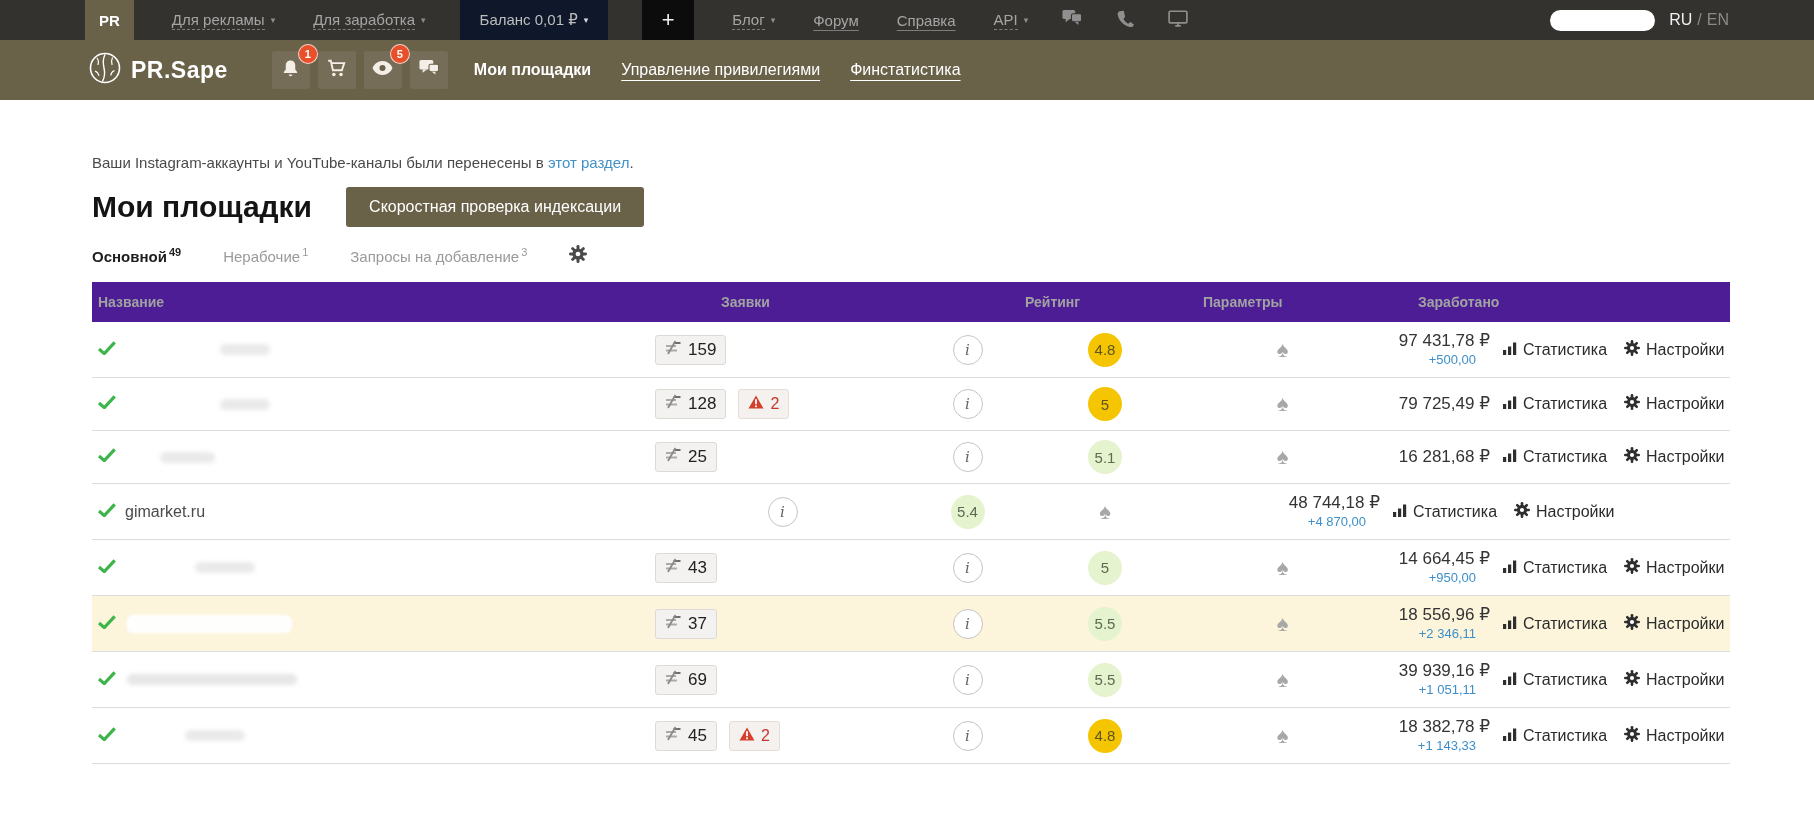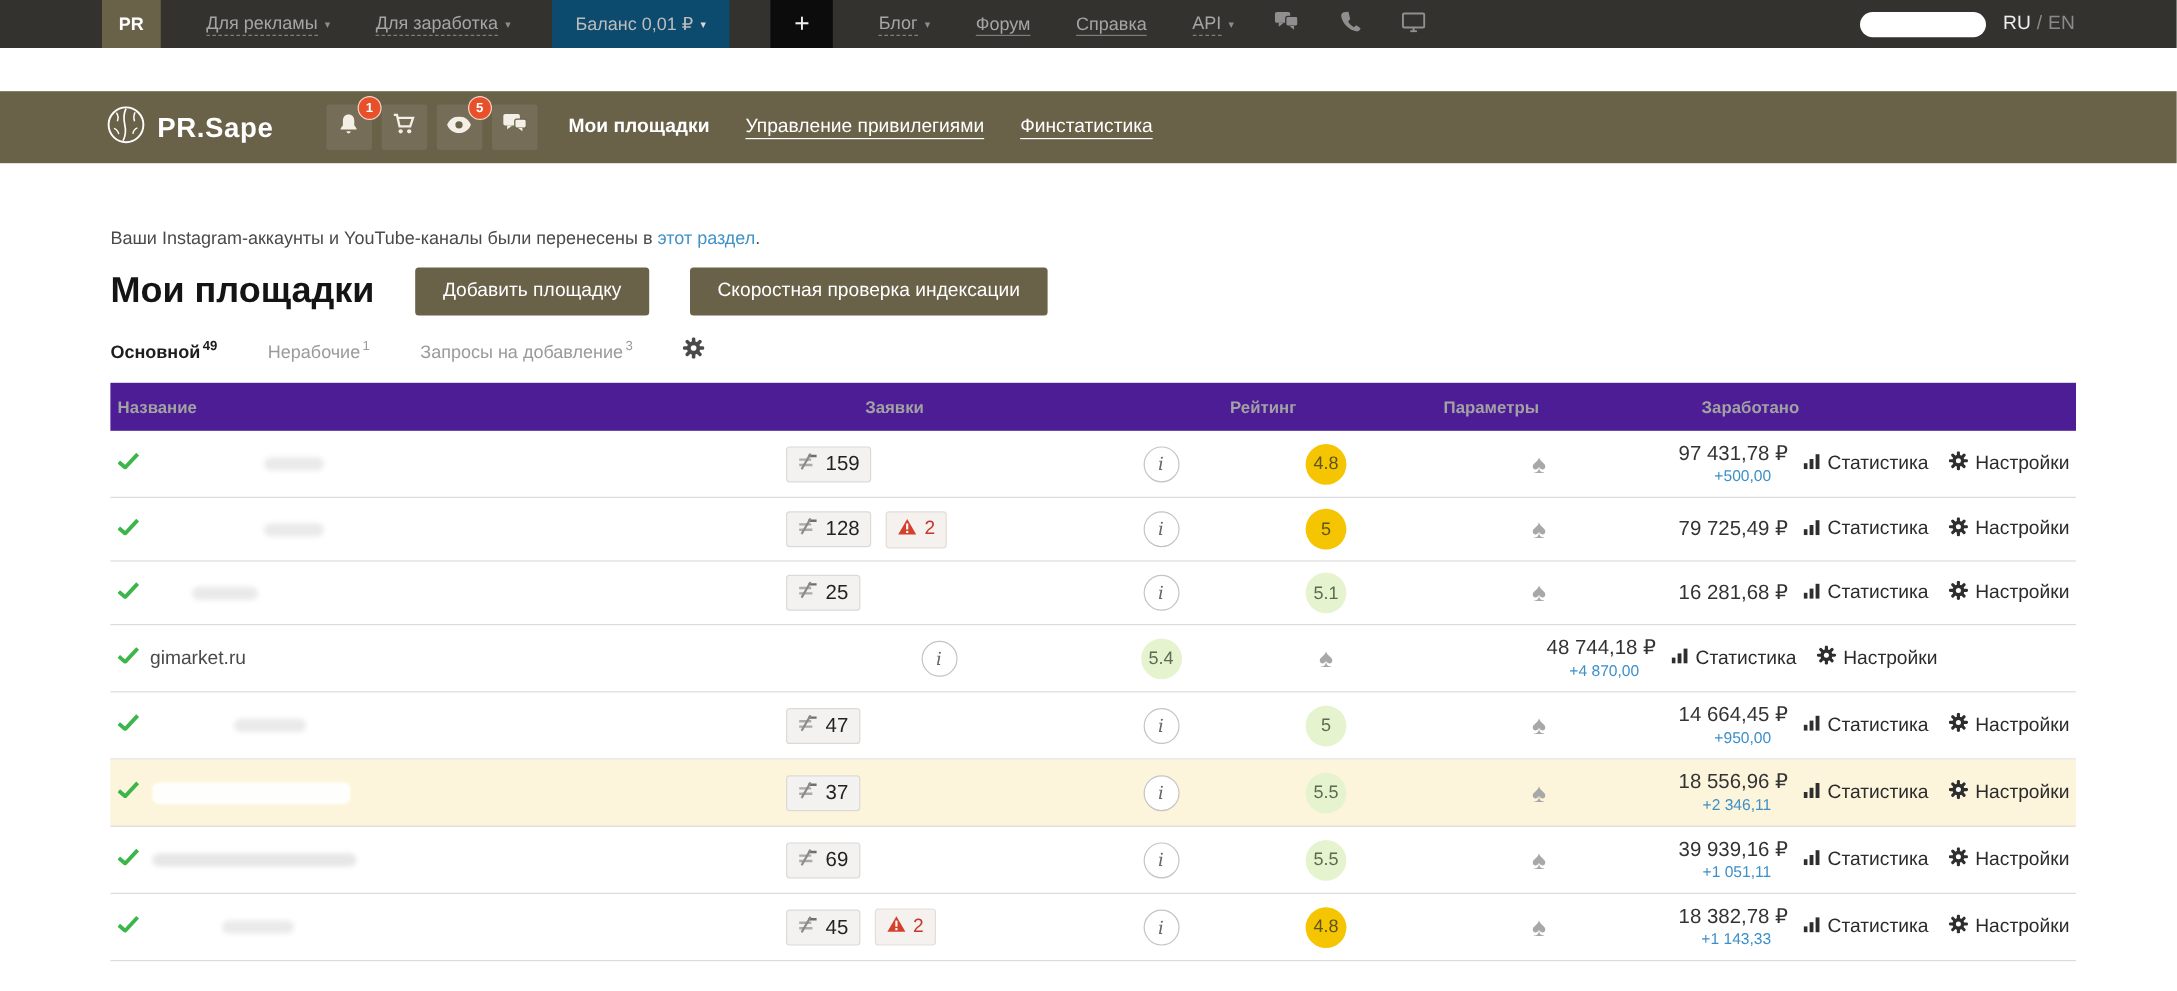--- a/index.html
+++ b/index.html
@@ -8,36 +8,36 @@
 
   
   .topbar { height:40px; background:#33322e; display:flex; align-items:stretch;
     font-size:15px; color:#a5a5a5; }
   .pr-tab { margin-left:85px; background:#6a6149; color:#fff; font-weight:bold;
     display:flex; align-items:center; padding:0 14px; cursor:pointer; }
   .tb-item { display:flex; align-items:center; margin-left:38px; cursor:pointer; white-space:nowrap; }
   .tb-item .lbl.dashed { border-bottom:1px dashed #7d7d7d; padding-bottom:1px; }
   .tb-item .lbl.solid { text-decoration:underline; text-underline-offset:4px; text-decoration-color:#7d7d7d; }
   .caret { font-size:9px; margin-left:6px; color:#8d8d8d; }
-  .balance-box { background:#0c4a6e; margin-left:34px; padding:0 20px; display:flex;
+  .balance-box { background:#0f172a; margin-left:34px; padding:0 20px; display:flex;
     align-items:center; color:#bdbdbd; cursor:pointer; }
   .balance-box .caret { color:#d8d8d8; }
   .plus-box { background:#0c0c0c; margin-left:34px; width:52px; display:flex;
     align-items:center; justify-content:center; color:#efefef; font-size:22px; cursor:pointer; }
   .tb-icon { display:flex; align-items:center; margin-left:34px; cursor:pointer; }
   .tb-spacer { flex:1; }
   .user-pill { align-self:center; width:105px; height:21px; background:#fff;
     border-radius:11px; margin-right:14px; }
   .lang { display:flex; align-items:center; gap:5px; margin-right:85px; font-size:16px; }
   .lang .cur { color:#efefef; cursor:pointer; }
   .lang .sep { color:#8a8a8a; }
   .lang .oth { color:#8a8a8a; cursor:pointer; }
 
   
-  .brandbar { height:60px; background:#6a6149; display:flex; align-items:center; padding-left:88px;margin-top:36px; }
+  .brandbar { height:60px; background:#6a6149; display:flex; align-items:center; padding-left:88px; }
   .brand { display:flex; align-items:center; gap:9px; cursor:pointer; }
   .brand-name { color:#fff; font-size:23px; font-weight:bold; letter-spacing:.5px; }
   .bb-icons { display:flex; gap:8px; margin-left:44px; }
   .bb-btn { position:relative; width:38px; height:38px; border-radius:2px;
     background:rgba(255,255,255,.08); display:flex; align-items:center; justify-content:center; cursor:pointer; }
   .nbadge { position:absolute; top:-7px; right:-8px; min-width:20px; height:20px; border-radius:50%;
     background:#e8502a; color:#fff; font-size:11px; font-weight:bold; display:flex;
     align-items:center; justify-content:center; border:1px solid rgba(255,255,255,.75); }
   .bb-nav { display:flex; align-items:center; gap:30px; margin-left:26px; font-size:16px; }
   .bb-link { color:#fff; cursor:pointer; text-decoration:underline; text-underline-offset:5px;
@@ -222,21 +222,20 @@
     <span class="bb-link">Управление привилегиями</span>
     <span class="bb-link">Финстатистика</span>
   </div>
 </div>
 
 <div class="content">
   <div class="notice"><span>Ваши Instagram-аккаунты и YouTube-каналы были перенесены в </span><a>этот раздел</a><span>.</span></div>
 
   <div class="headrow">
     <h1>Мои площадки</h1>
-    <button class="btn">Добавить площадку</button>
     <button class="btn">Скоростная проверка индексации</button>
   </div>
 
   <div class="tabsrow">
     <span class="tab active"><span>Основной</span><sup>49</sup></span>
     <span class="tab"><span>Нерабочие</span><sup>1</sup></span>
     <span class="tab"><span>Запросы на добавление</span><sup>3</sup></span>
     <span class="tabs-gear">
       <span>
         <svg width="18" height="18" viewBox="0 0 16 16">
@@ -527,21 +526,21 @@
     </div>
     <div class="c-req">
       <span class="req-btn">
         <span>
           <svg width="17" height="15" viewBox="0 0 17 15">
                   <path d="M1 6 H11 M1 10.5 H12" stroke="#ababab" stroke-width="2"></path>
                   <path d="M8.5 3 H15.5" stroke="#6e6e6e" stroke-width="2"></path>
                   <path d="M10.5 1 L3 14" stroke="#8a8a8a" stroke-width="1.8"></path>
                 </svg>
         </span>
-        <span class="req-num">47</span>
+        <span class="req-num">43</span>
       </span>
 
     </div>
     <div class="c-info">
       <span class="info-circle">i</span>
     </div>
     <div class="c-rating">
       <span class="badge b-g">5</span>
     </div>
     <div class="c-params">

